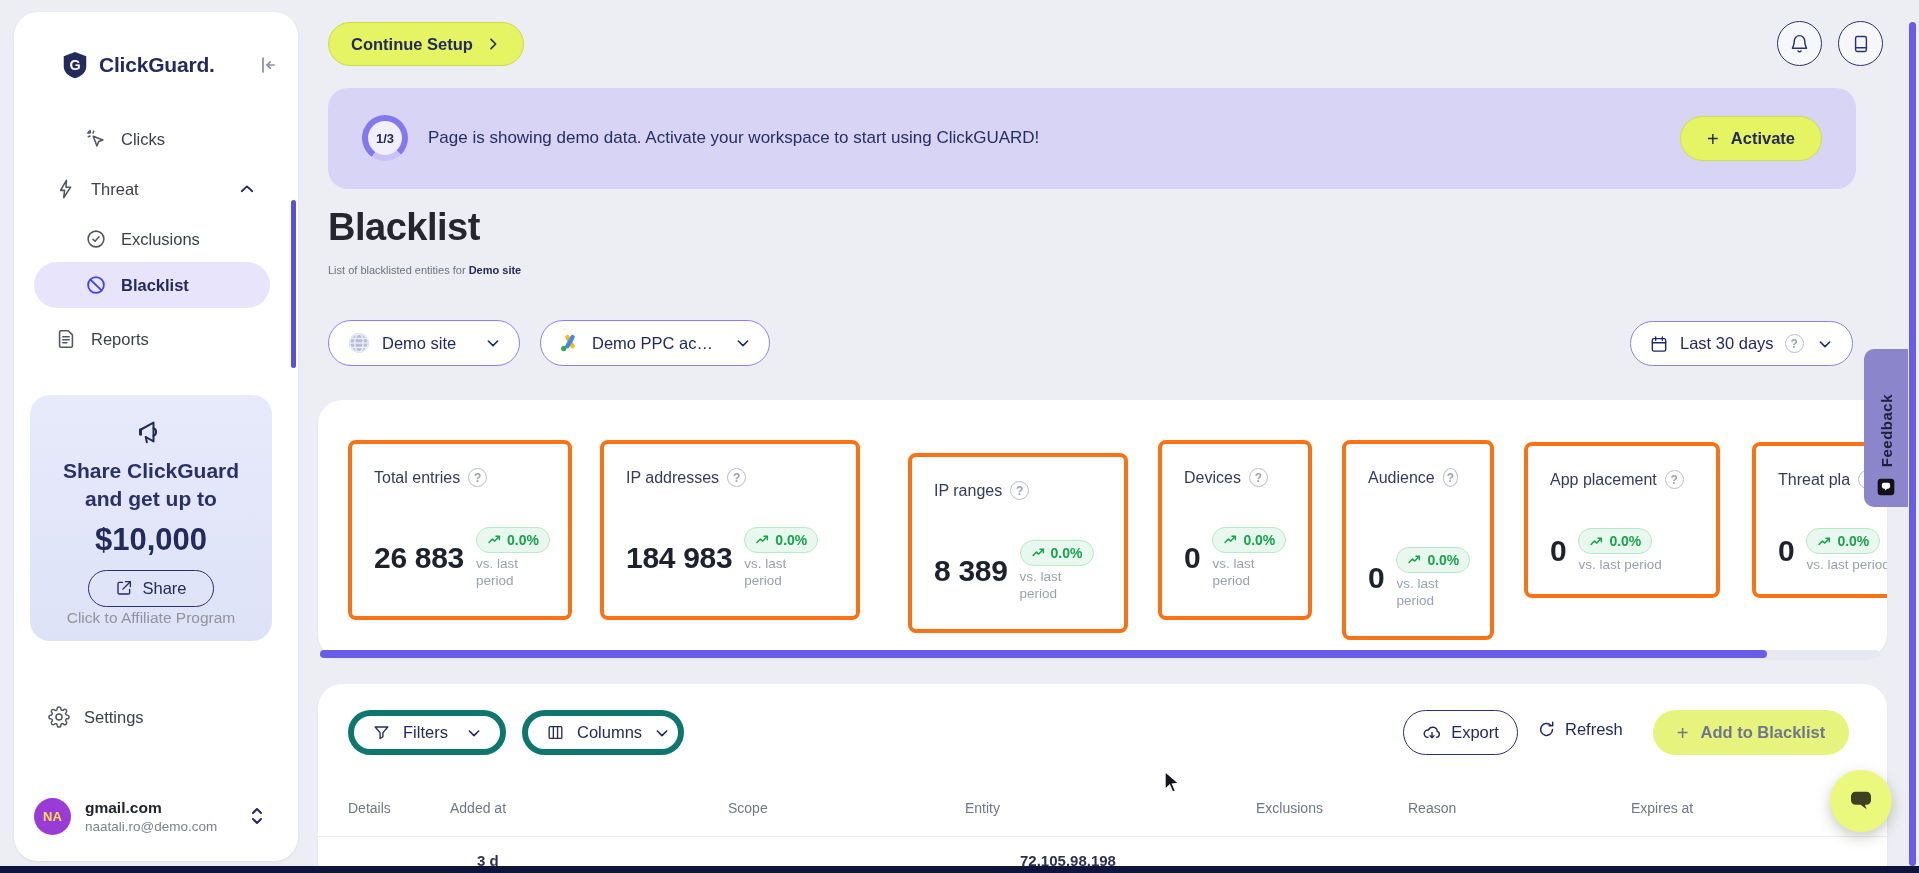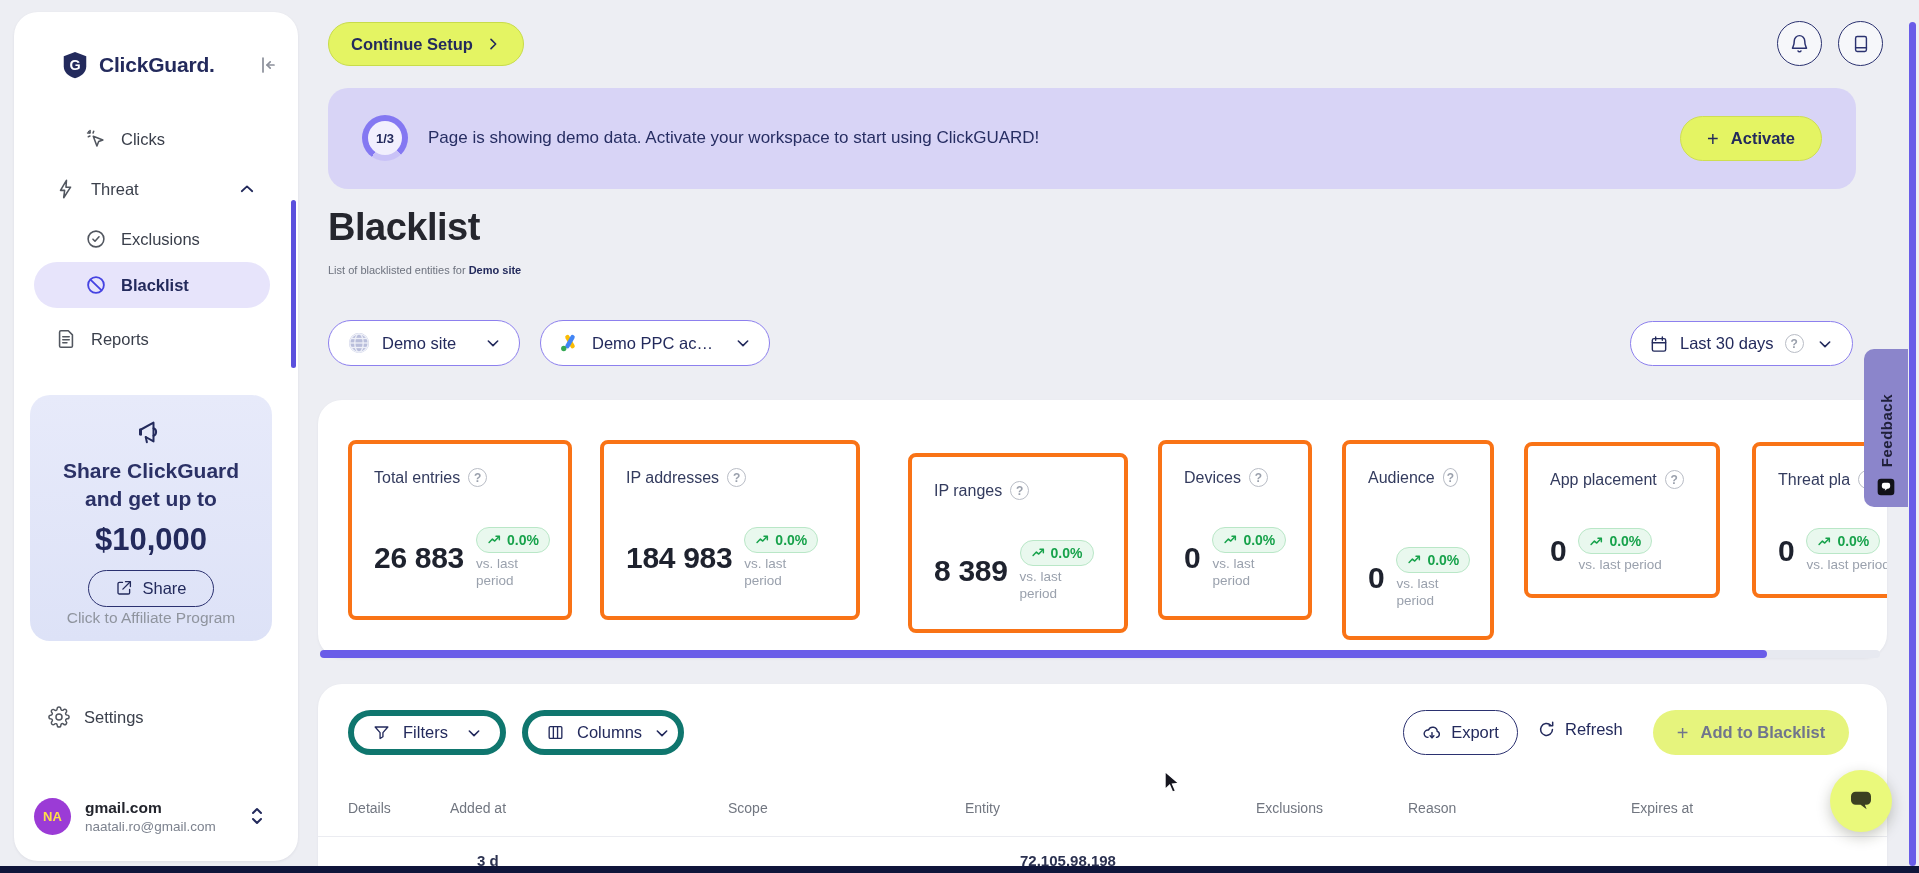--- a/index.html
+++ b/index.html
@@ -265,21 +265,21 @@
             <path d="M19.4 15a1.7 1.7 0 0 0 .34 1.87l.06.06a2 2 0 1 1-2.83 2.83l-.06-.06a1.7 1.7 0 0 0-1.87-.34 1.7 1.7 0 0 0-1 1.51V21a2 2 0 1 1-4 0v-.09a1.7 1.7 0 0 0-1-1.51 1.7 1.7 0 0 0-1.87.34l-.06.06a2 2 0 1 1-2.83-2.83l.06-.06a1.7 1.7 0 0 0 .34-1.87 1.7 1.7 0 0 0-1.51-1H3a2 2 0 1 1 0-4h.09a1.7 1.7 0 0 0 1.51-1 1.7 1.7 0 0 0-.34-1.87l-.06-.06a2 2 0 1 1 2.83-2.83l.06.06a1.7 1.7 0 0 0 1.87.34 1.7 1.7 0 0 0 1-1.51V3a2 2 0 1 1 4 0v.09a1.7 1.7 0 0 0 1 1.51 1.7 1.7 0 0 0 1.87-.34l.06-.06a2 2 0 1 1 2.83 2.83l-.06.06a1.7 1.7 0 0 0-.34 1.87 1.7 1.7 0 0 0 1.51 1H21a2 2 0 1 1 0 4h-.09a1.7 1.7 0 0 0-1.51 1z"></path>
           </svg>
       </span>
       <span>Settings</span>
     </div>
 
     <div class="account">
       <div class="avatar">NA</div>
       <div class="acct-texts">
         <div class="acct-name">gmail.com</div>
-        <div class="acct-email">naatali.ro@gmail.com</div>
+        <div class="acct-email">naatali.ro@demo.com</div>
       </div>
       <span class="acct-chevrons">
         <svg width="16" height="22" viewBox="0 0 16 22" fill="none" stroke="currentColor" stroke-width="2" stroke-linecap="round" stroke-linejoin="round">
             <path d="M4 8l4-4 4 4"></path>
             <path d="M4 14l4 4 4-4"></path>
           </svg>
       </span>
     </div>
   </aside>
 

